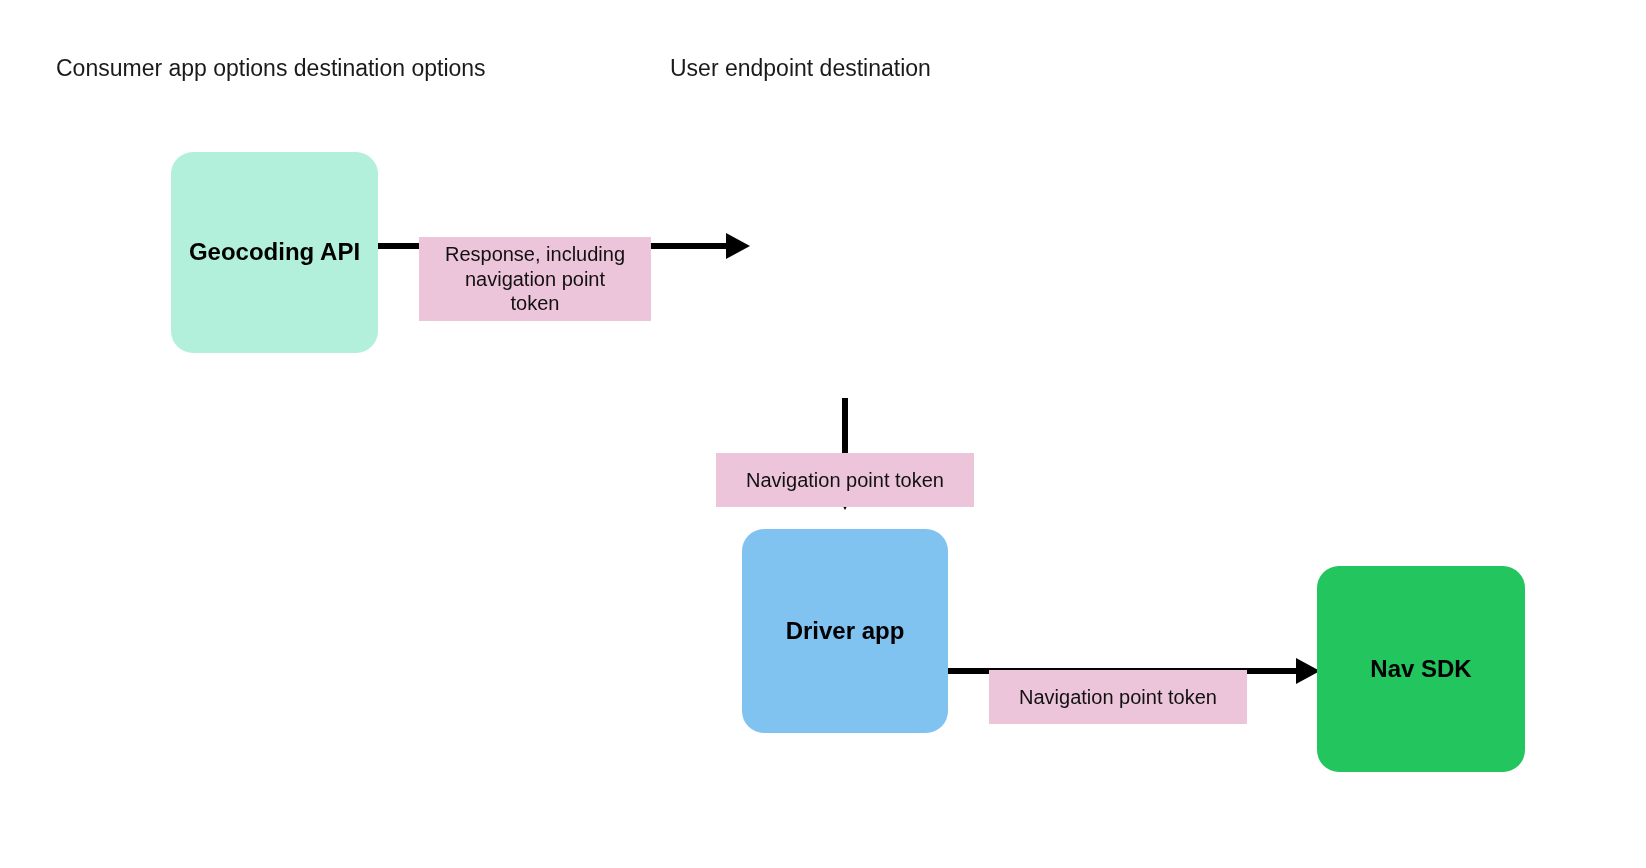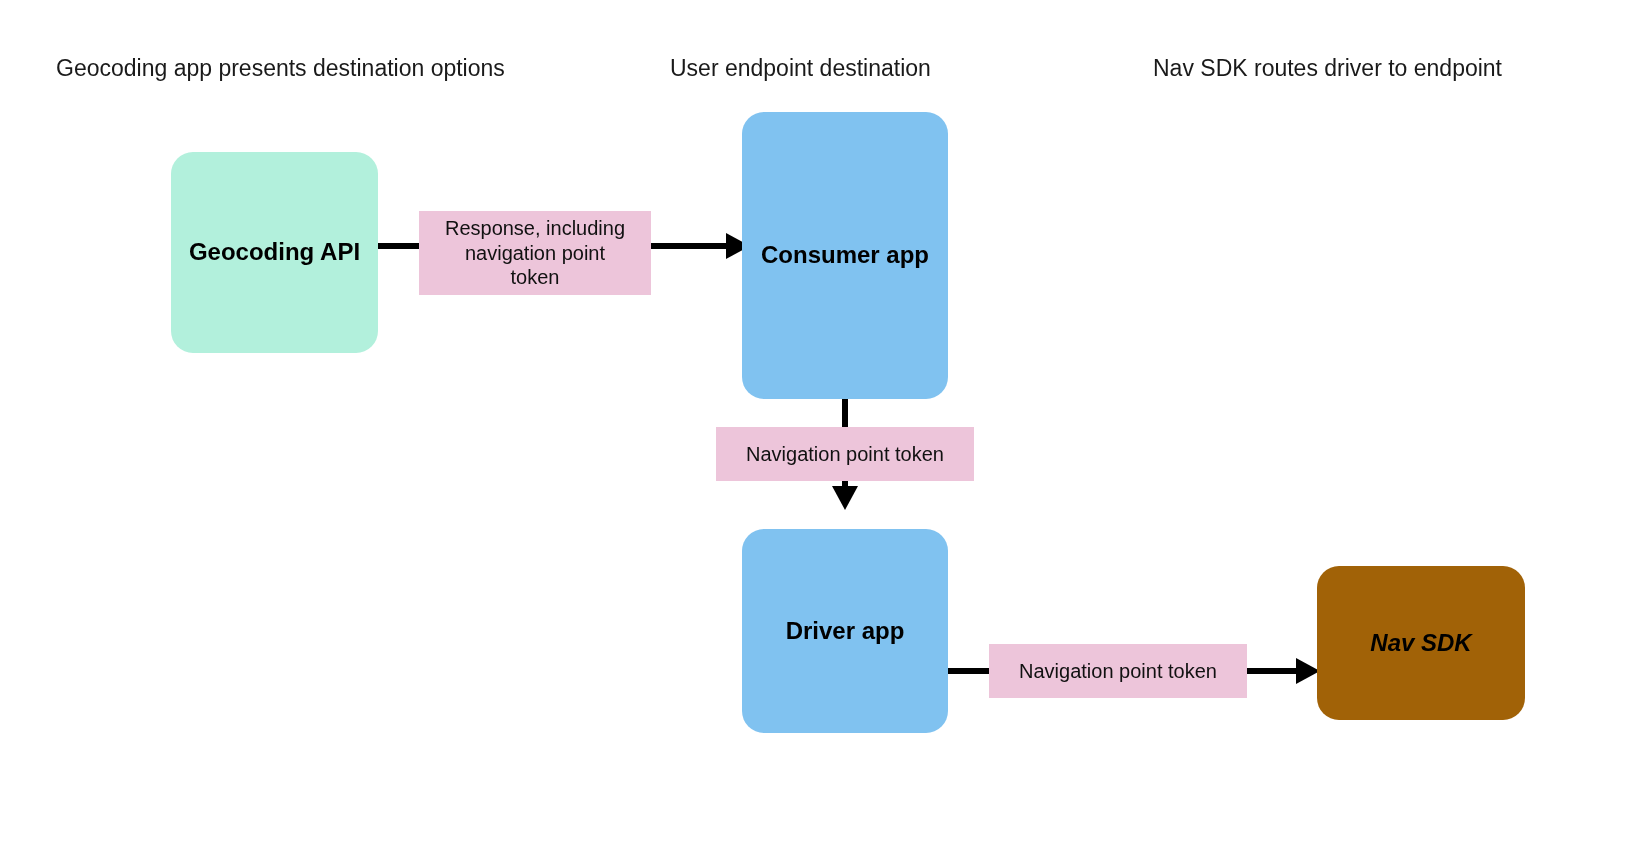--- a/index.html
+++ b/index.html
@@ -49,20 +49,21 @@
 
   
   .edge-label {
     position: absolute;
     background: #edc5da;
     display: flex;
     align-items: center;
     justify-content: center;
     box-sizing: border-box;
     z-index: 3;
+    margin-top: 26px;
   }
   .edge-label-text {
     font-size: 20px;
     font-weight: 400;
     color: #111111;
     text-align: center;
     line-height: 1.24;
     padding: 0 10px;
   }
 
@@ -71,25 +72,24 @@
     position: absolute;
     z-index: 2;
   }
   .connector svg { display: block; overflow: visible; }
 </style>
 </head>
 <body>
 
 <div id="diagram-canvas">
 
-  <div class="column-heading" style="left:56px; top:57px;">Geocoding app presents destination options</div>
+  <div class="column-heading" style="left:56px; top:57px;">Consumer app options destination options</div>
 
   <div class="column-heading" style="left:670px; top:57px;">User endpoint destination</div>
 
-  <div class="column-heading" style="left:1153px; top:57px;">Nav SDK routes driver to endpoint</div>
 
   <div class="connector" style="left:378px; top:228px; width:372px; height:36px;">
     <svg width="372" height="36" viewBox="0 0 372 36">
       <line x1="0" y1="18" x2="352" y2="18" stroke="#000000" stroke-width="6"></line>
       <polygon points="348,5 372,18 348,31" fill="#000000"></polygon>
     </svg>
   </div>
 
   <div class="connector" style="left:827px; top:398px; width:36px; height:112px;">
     <svg width="36" height="112" viewBox="0 0 36 112">
@@ -102,29 +102,26 @@
     <svg width="372" height="36" viewBox="0 0 372 36">
       <line x1="0" y1="18" x2="352" y2="18" stroke="#000000" stroke-width="6"></line>
       <polygon points="348,5 372,18 348,31" fill="#000000"></polygon>
     </svg>
   </div>
 
   <div class="node" style="left:171px; top:152px; width:207px; height:201px; background:#b2f0dc; z-index:4;">
     <span class="node-label">Geocoding API</span>
   </div>
 
-  <div class="node" style="left:742px; top:112px; width:206px; height:287px; background:#80c2f0; z-index:4;">
-    <span class="node-label">Consumer app</span>
-  </div>
 
   <div class="node" style="left:742px; top:529px; width:206px; height:204px; background:#80c2f0; z-index:4;">
     <span class="node-label">Driver app</span>
   </div>
 
-  <div class="node" style="left:1317px; top:566px; width:208px; height:154px; background:#a16207; z-index:4;font-style:italic;">
+  <div class="node" style="left:1317px; top:566px; width:208px; height:206px; background:#22c55e; z-index:4;">
     <span class="node-label">Nav SDK</span>
   </div>
 
   <div class="edge-label" style="left:419px; top:211px; width:232px; height:84px;">
     <span class="edge-label-text">Response, including<br>navigation point<br>token</span>
   </div>
 
   <div class="edge-label" style="left:716px; top:427px; width:258px; height:54px;">
     <span class="edge-label-text">Navigation point token</span>
   </div>

